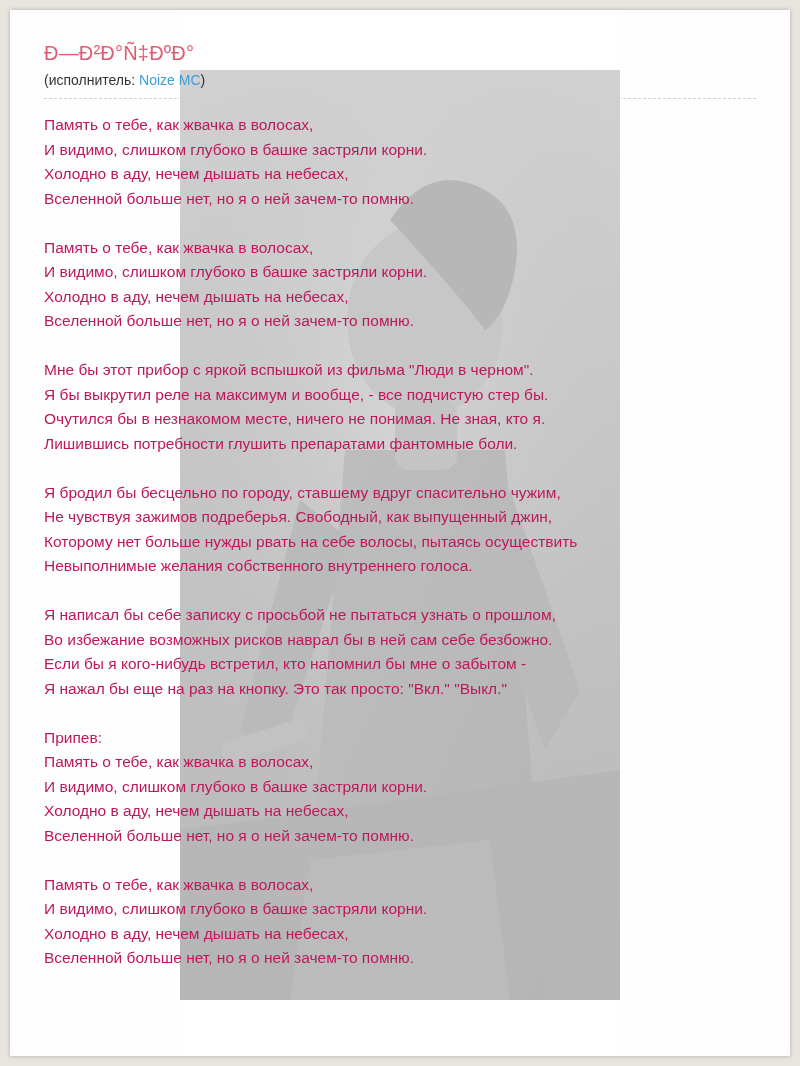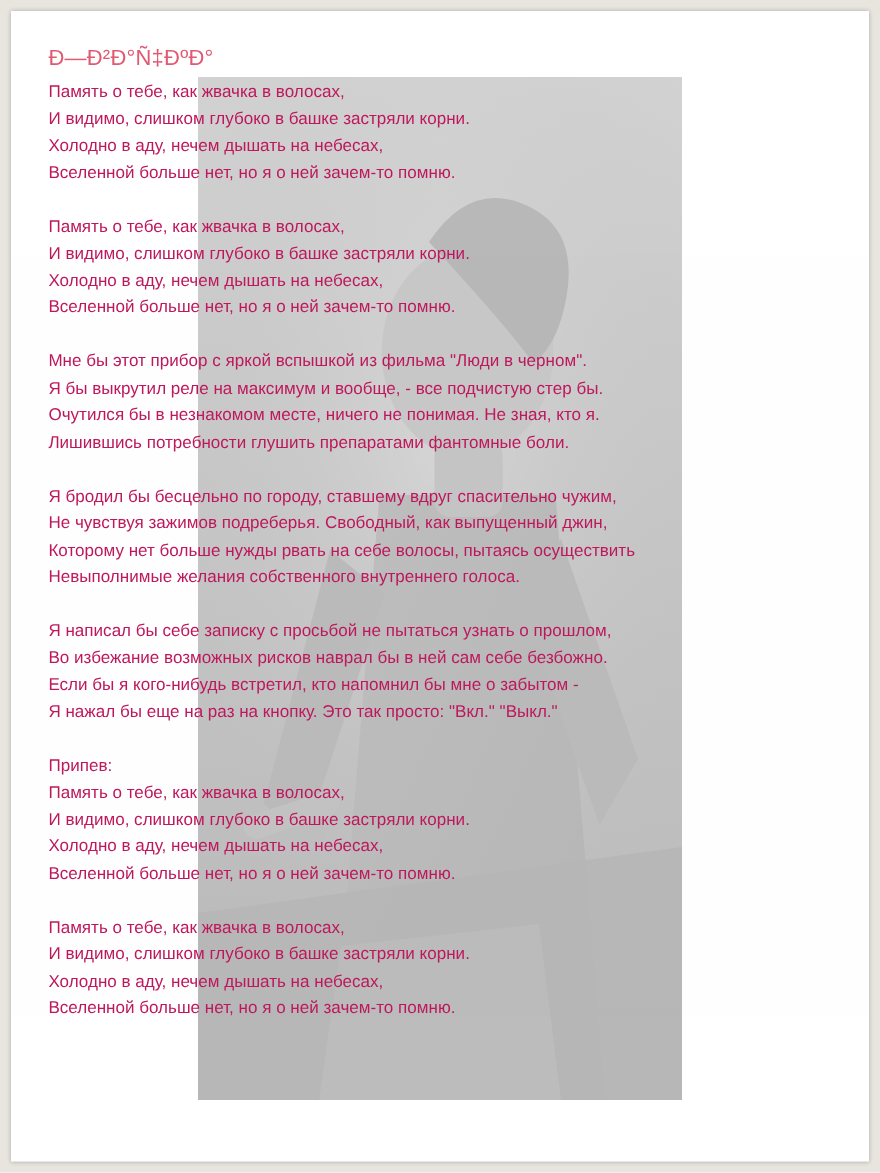--- a/index.html
+++ b/index.html
@@ -111,20 +111,21 @@
         <path d="M0 760 L440 700 L440 930 L0 930 Z" fill="#101010" opacity="0.8"></path>
         <path d="M130 790 L310 770 L330 930 L110 930 Z" fill="#262626" opacity="0.8"></path>
       </g>
       <rect x="0" y="0" width="170" height="1046" fill="#fdfdfd"></rect>
       <rect x="610" y="0" width="170" height="1046" fill="#fdfdfd"></rect>
     </svg>
   </div>
 
   <div class="content">
     <h1 class="song-title">Ð—Ð²Ð°Ñ‡ÐºÐ°</h1>
+    <div class="artist-line"><span>(исполнитель: </span><a class="artist-link" href="#">Noize MC</a><span>)</span></div>
     <div class="lyrics">Память о тебе, как жвачка в волосах,
 И видимо, слишком глубоко в башке застряли корни.
 Холодно в аду, нечем дышать на небесах,
 Вселенной больше нет, но я о ней зачем-то помню.
 
 Память о тебе, как жвачка в волосах,
 И видимо, слишком глубоко в башке застряли корни.
 Холодно в аду, нечем дышать на небесах,
 Вселенной больше нет, но я о ней зачем-то помню.
 

